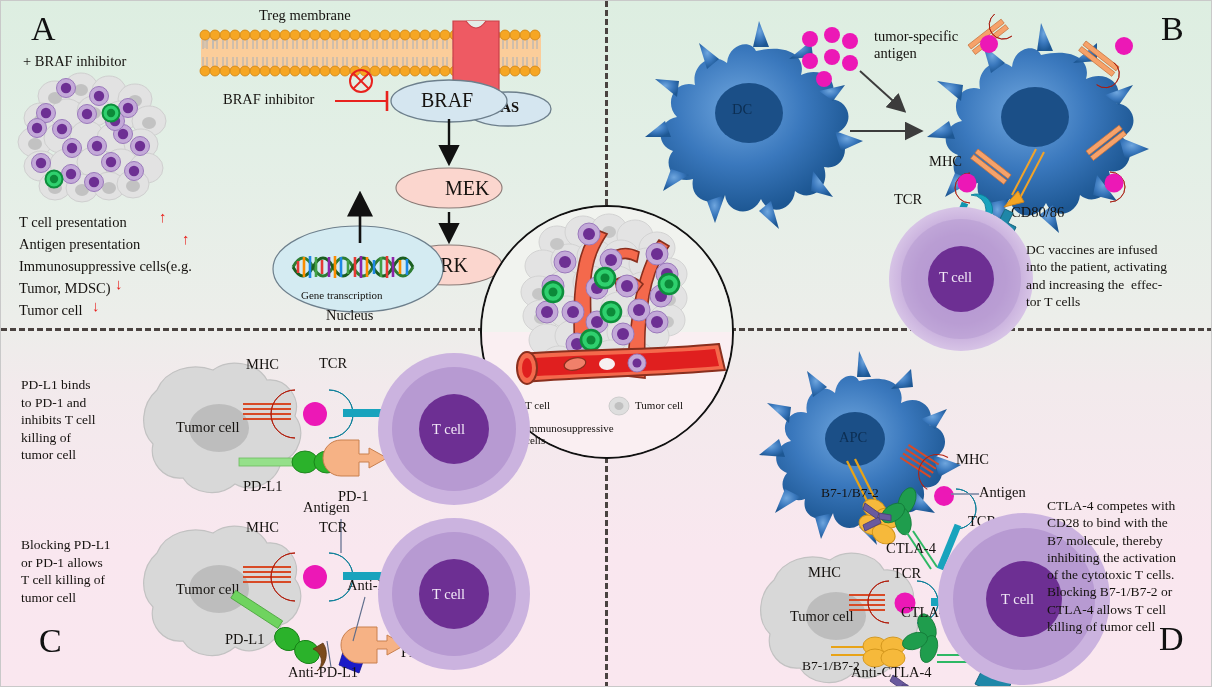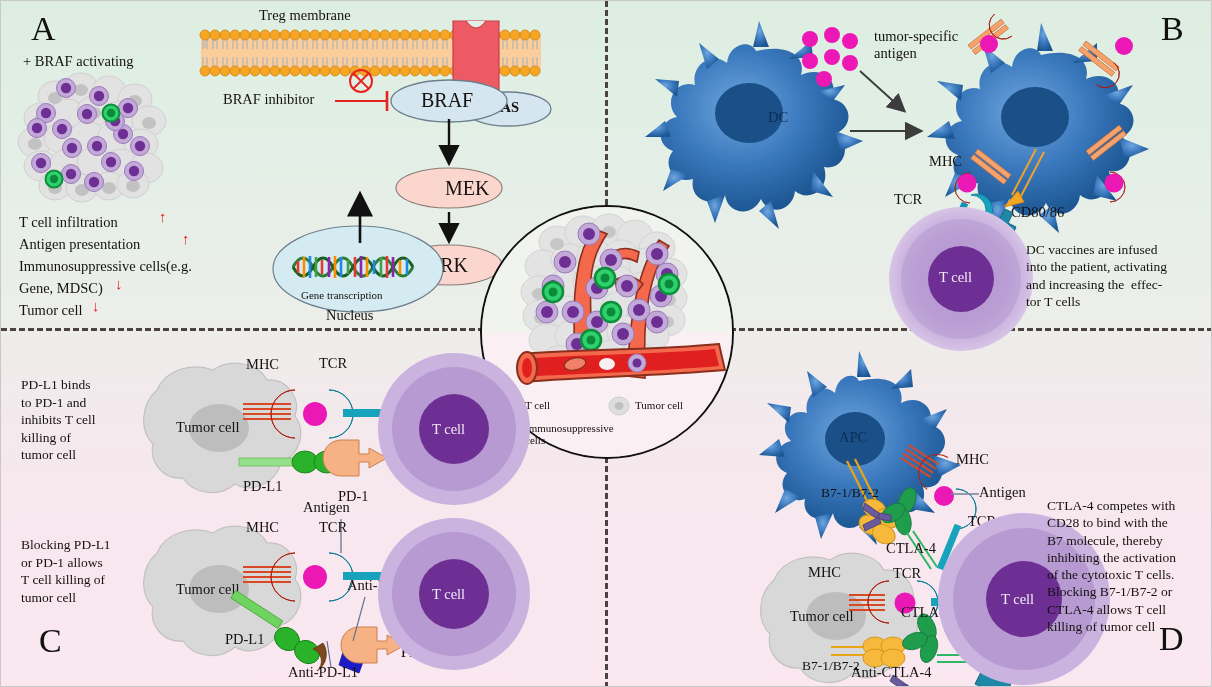--- a/index.html
+++ b/index.html
@@ -32,21 +32,21 @@
 
   <div class="divider hdash" style="left:0;top:327px;width:1212px;"></div>
   <div class="divider vdash" style="left:604px;top:0;height:330px;"></div>
   <div class="divider vdash" style="left:604px;top:330px;height:357px;"></div>
 
   <div class="lbl panel-letter" style="left:30px;top:8px;">A</div>
   <div class="lbl panel-letter" style="left:1160px;top:8px;">B</div>
   <div class="lbl panel-letter" style="left:38px;top:620px;">C</div>
   <div class="lbl panel-letter" style="left:1158px;top:618px;">D</div>
 
-  <div class="lbl t14" style="left:22px;top:52px;">+ BRAF activating</div>
+  <div class="lbl t14" style="left:22px;top:52px;">+ BRAF inhibitor</div>
 
   <svg width="175" height="150" style="left:18px;top:65px;">
     <defs>
       <g id="tcA">
         <circle r="9.5" fill="#c3a9d8" stroke="#9a79bb" stroke-width="1"></circle>
         <circle r="5.2" fill="#6d2f93"></circle>
       </g>
       <g id="isA">
         <circle r="8.5" fill="#2fd06e" stroke="#0d8f3c" stroke-width="2"></circle>
         <circle r="4.2" fill="#0c8a39"></circle>
@@ -110,32 +110,32 @@
       <use href="#tcA" x="115" y="105"></use>
         <use href="#tcA" x="75" y="116"></use>
       <use href="#tcA" x="96" y="55"></use>
       <use href="#isA" x="92" y="47"></use>
         <use href="#isA" x="35" y="113"></use>
     </g>
   </svg>
 
   <div style="position:absolute;left:18px;top:212px;">
     <div style="position:relative;height:22px;">
-      <span class="lbl t14" style="position:static;">T cell infiltration</span>
+      <span class="lbl t14" style="position:static;">T cell presentation</span>
       <span class="redarrow" style="position:absolute;left:140px;top:-3px;">↑</span>
     </div>
     <div style="position:relative;height:22px;">
       <span class="lbl t14" style="position:static;">Antigen presentation</span>
       <span class="redarrow" style="position:absolute;left:163px;top:-3px;">↑</span>
     </div>
     <div style="position:relative;height:22px;">
       <span class="lbl t14" style="position:static;">Immunosuppressive cells(e.g.</span>
     </div>
     <div style="position:relative;height:22px;">
-      <span class="lbl t14" style="position:static;">Gene, MDSC)</span>
+      <span class="lbl t14" style="position:static;">Tumor, MDSC)</span>
       <span class="redarrow" style="position:absolute;left:96px;top:-2px;">↓</span>
     </div>
     <div style="position:relative;height:22px;">
       <span class="lbl t14" style="position:static;">Tumor cell</span>
       <span class="redarrow" style="position:absolute;left:73px;top:-2px;">↓</span>
     </div>
   </div>
 
   <div class="lbl t14" style="left:258px;top:6px;">Treg membrane</div>
   <svg width="360" height="110" style="left:200px;top:22px;">
@@ -345,21 +345,21 @@
         <path d="M130,188 l8,28 l-20,-18 z"></path>
         <path d="M84,182 l-10,28 l-8,-22 z"></path>
         <path d="M48,162 l-26,16 l8,-22 z"></path>
         <path d="M30,124 l-26,0 l20,-16 z"></path>
         <path d="M36,84 l-22,-18 l24,2 z"></path>
         <path d="M66,56 l-8,-26 l20,16 z"></path>
       </g>
     </g>
     <ellipse cx="108" cy="100" rx="34" ry="30" fill="#1b4f87"></ellipse>
   </svg>
-  <div class="lbl t14" style="left:767px;top:100px;color:#0c2e52;margin-top:8px;">DC</div>
+  <div class="lbl t14" style="left:731px;top:100px;color:#0c2e52;">DC</div>
 
   <svg width="70" height="70" style="left:797px;top:28px;">
     <g fill="#ec18b6">
       <circle cx="12" cy="10" r="8"></circle>
         <circle cx="34" cy="6" r="8"></circle>
         <circle cx="52" cy="12" r="8"></circle>
       <circle cx="12" cy="32" r="8"></circle>
         <circle cx="34" cy="28" r="8"></circle>
         <circle cx="52" cy="34" r="8"></circle>
       <circle cx="26" cy="50" r="8"></circle>

